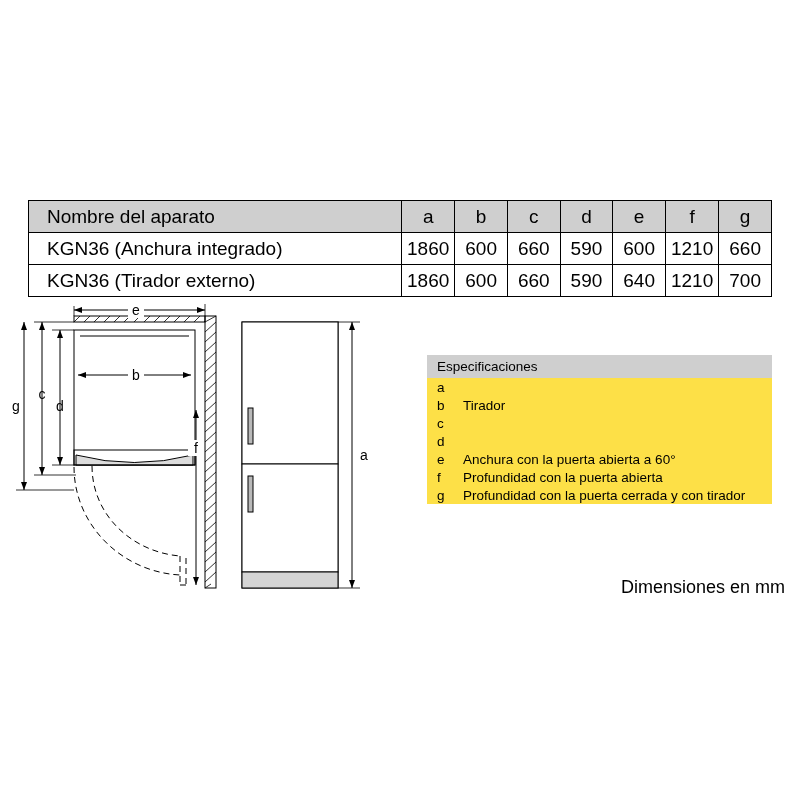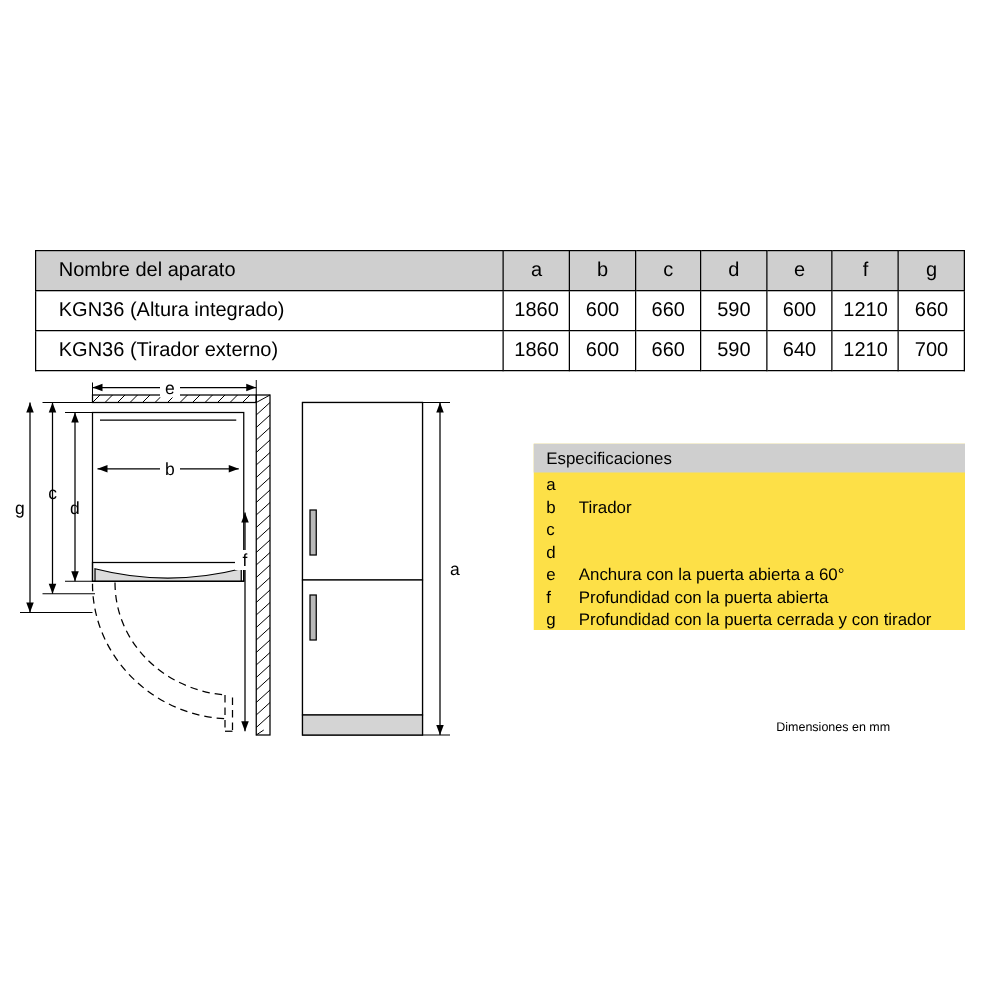--- a/index.html
+++ b/index.html
@@ -16,21 +16,21 @@
     overflow: hidden;
   }
 
   
   .dim-table {
     position: absolute;
     left: 28px;
     top: 200px;
     width: 744px;
     border-collapse: collapse;
-    font-size: 16px;
+    font-size: 19px;
   }
   .dim-table td, .dim-table th {
     border: 1px solid #000;
     padding: 0;
     height: 31px;
     font-weight: normal;
     text-align: center;
   }
   .dim-table td.name, .dim-table th.name {
     text-align: left;
@@ -74,40 +74,40 @@
     flex: 0 0 26px;
   }
   .spec .spec-val {
     flex: 1 1 auto;
   }
 
   .units {
     position: absolute;
     left: 621px;
     top: 577px;
-    font-size: 10px;
+    font-size: 18px;
   }
 </style>
 </head>
 <body>
 
 <table class="dim-table">
   <tbody>
       <tr class="hdr">
     <th class="name">Nombre del aparato</th>
     <th class="val">a</th>
     <th class="val">b</th>
     <th class="val">c</th>
     <th class="val">d</th>
     <th class="val">e</th>
     <th class="val">f</th>
     <th class="val">g</th>
   </tr>
   <tr>
-    <td class="name">KGN36 (Altura integrado)</td>
+    <td class="name">KGN36 (Anchura integrado)</td>
     <td class="val">1860</td>
     <td class="val">600</td>
     <td class="val">660</td>
     <td class="val">590</td>
     <td class="val">600</td>
     <td class="val">1210</td>
     <td class="val">660</td>
   </tr>
   <tr>
     <td class="name">KGN36 (Tirador externo)</td>

